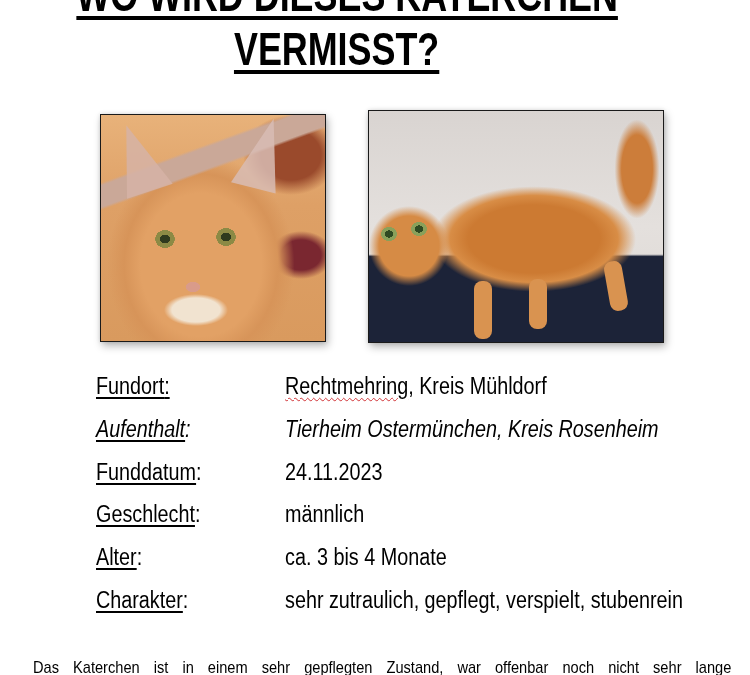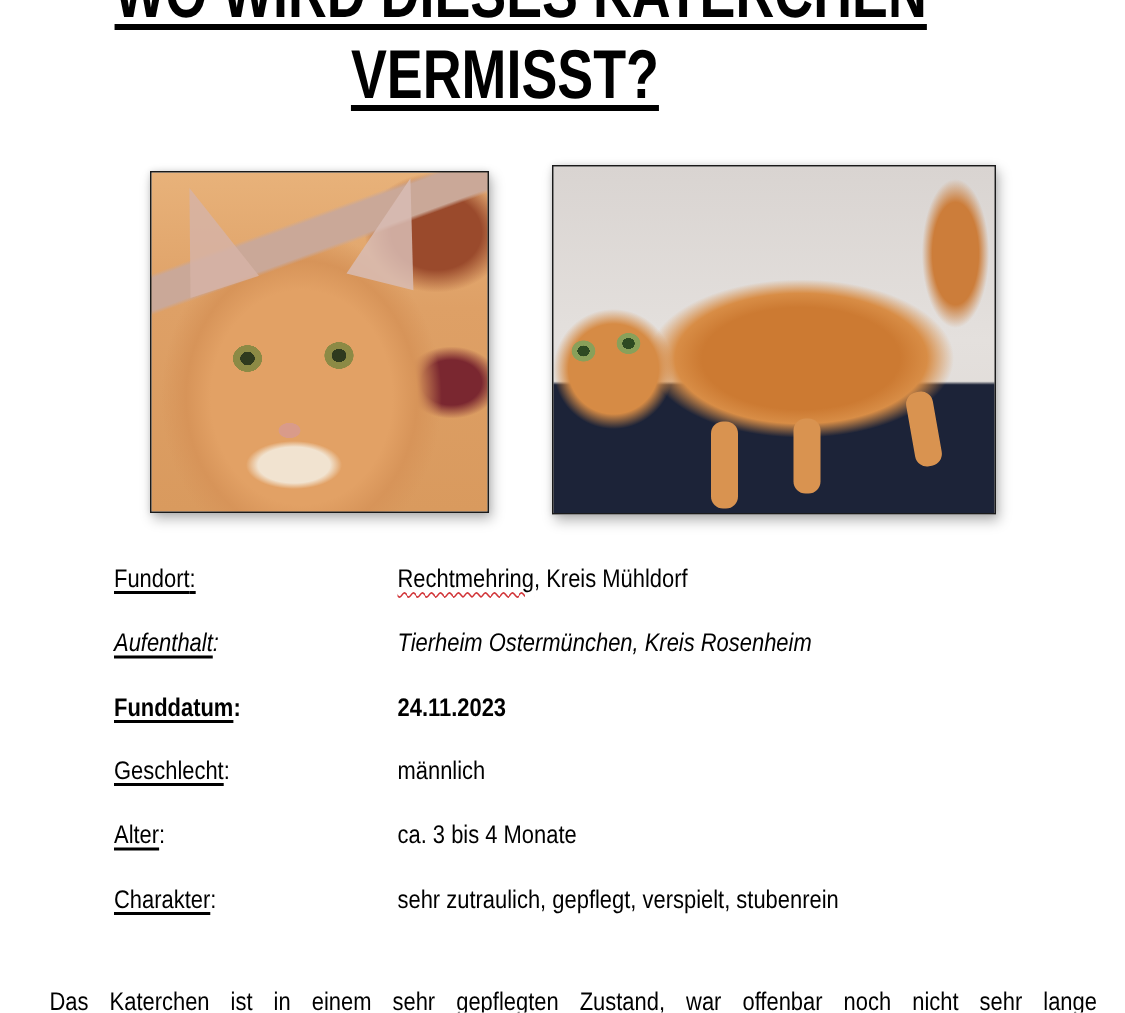--- a/index.html
+++ b/index.html
@@ -92,24 +92,24 @@
       width: 18px; height: 58px;
       background: #d99350;
       border-radius: 8px;
     }
     #photo-2 .leg1 { left: 105px; top: 170px; }
     #photo-2 .leg2 { left: 160px; top: 168px; height: 50px; }
     #photo-2 .leg3 { left: 238px; top: 150px; height: 50px; transform: rotate(-10deg); }
 
     .info-row {
       position: absolute;
-      left: 76px;
+      left: 96px;
       width: 620px;
       height: 24px;
-      font-size: 17px;
+      font-size: 23px;
       line-height: 24px;
     }
     .info-label {
       position: absolute;
       left: 0;
       top: 0;
       white-space: nowrap;
       font-family: "Liberation Sans", sans-serif;
       transform: scaleX(0.86);
       transform-origin: left center;
@@ -177,21 +177,21 @@
 <div class="info-row" style="top:374px;">
   <span class="info-label"><span class="u"><span>Fundort</span><span>:</span></span></span>
   <span class="info-value"><span class="spell">Rechtmehring</span><span>, Kreis Mühldorf</span></span>
 </div>
 
 <div class="info-row" style="top:417px;font-style:italic;">
   <span class="info-label"><span class="u">Aufenthalt</span><span>:</span></span>
   <span class="info-value">Tierheim Ostermünchen, Kreis Rosenheim</span>
 </div>
 
-<div class="info-row" style="top:460px;font-weight:bold;">
+<div class="info-row" style="top:460px;">
   <span class="info-label"><span class="u">Funddatum</span><span>:</span></span>
   <span class="info-value">24.11.2023</span>
 </div>
 
 <div class="info-row" style="top:502px;">
   <span class="info-label"><span class="u">Geschlecht</span><span>:</span></span>
   <span class="info-value">männlich</span>
 </div>
 
 <div class="info-row" style="top:545px;">

